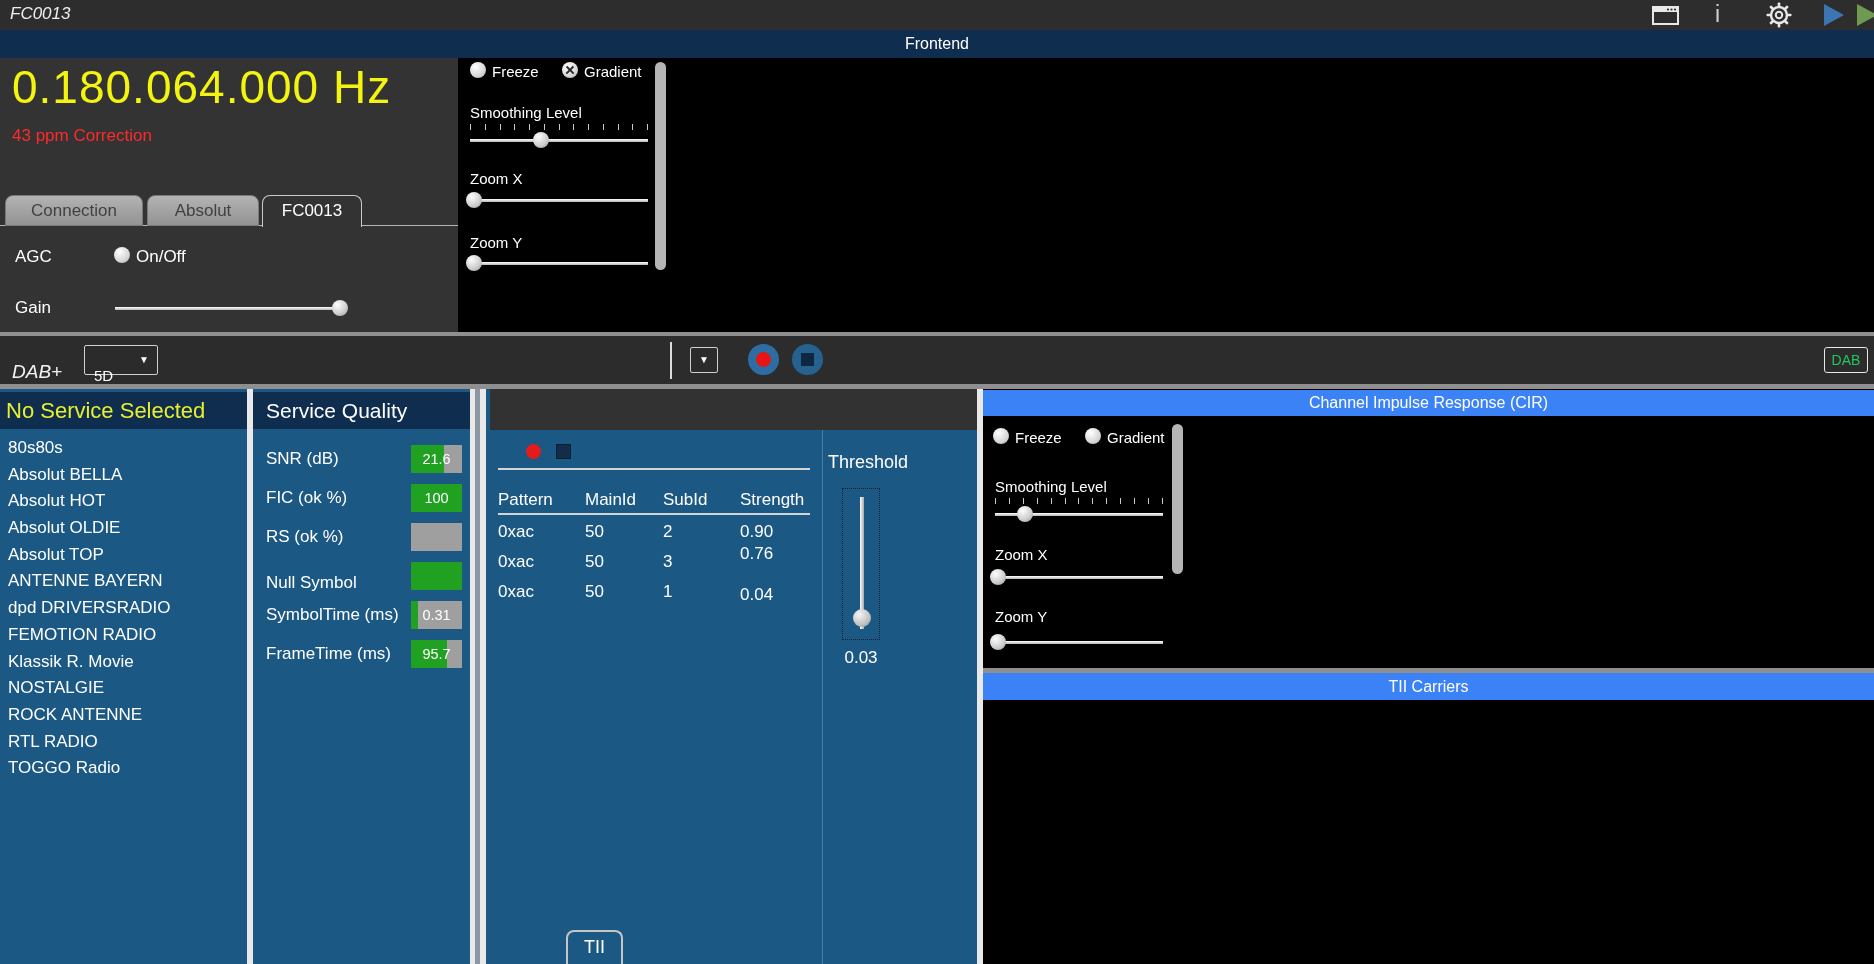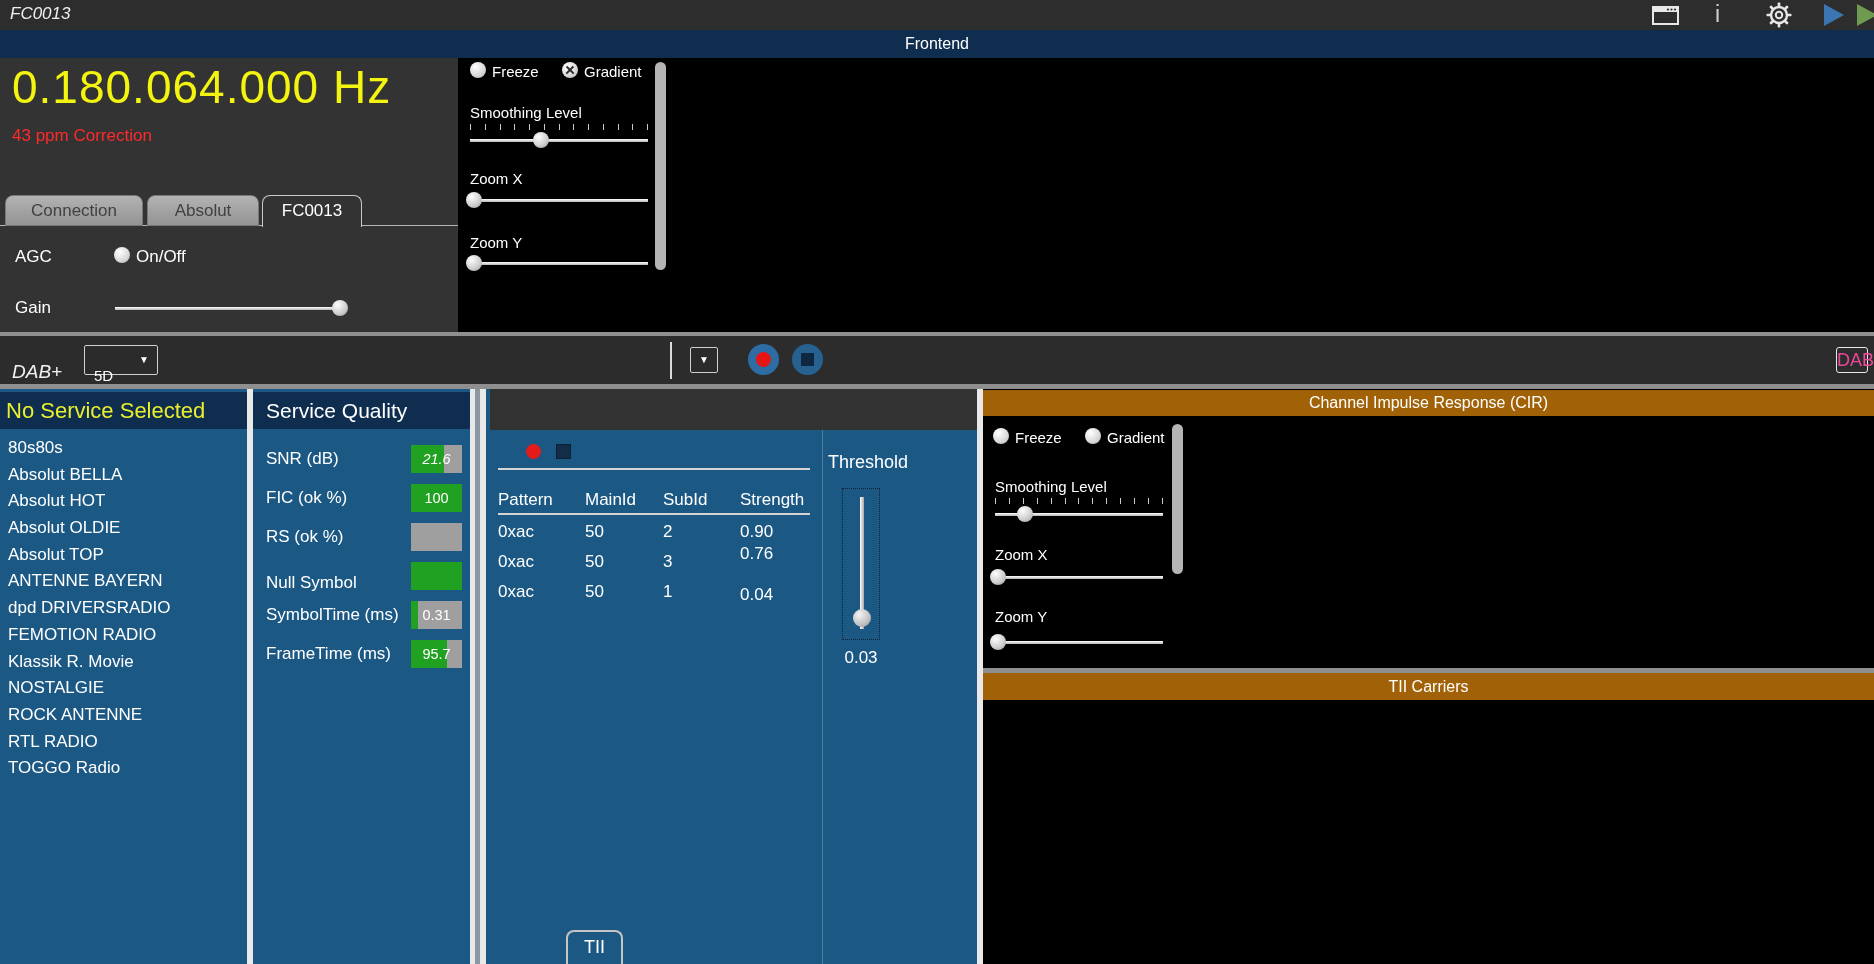--- a/index.html
+++ b/index.html
@@ -48,26 +48,26 @@
   #ch-select .val{position:absolute;left:9px;top:5px;margin-top:16px;}
   #ch-select .arr{position:absolute;right:8px;top:8px;font-size:10px;color:#fff;}
   #dab-status{position:absolute;left:170px;top:7px;width:496px;height:35px;background:#242424;overflow:hidden;}
   #dab-status .fill{position:absolute;left:0;top:0;height:100%;background:#168016;}
   #dab-status span{position:absolute;top:6px;font-size:17px;white-space:nowrap;}
   #dab-sep{position:absolute;left:670px;top:6px;width:2px;height:37px;background:#dcdcdc;}
   #mini-drop{position:absolute;left:690px;top:11px;width:28px;height:26px;border:1px solid #cfcfcf;border-radius:2px;background:#2b2b2b;color:#fff;text-align:center;font-size:10px;line-height:24px;}
   .rec-btn{position:absolute;top:8px;width:31px;height:31px;border-radius:50%;background:#2e6da3;}
   .rec-btn .dot{position:absolute;left:8px;top:8px;width:15px;height:15px;border-radius:50%;background:#e81515;}
   .rec-btn .sq{position:absolute;left:9px;top:9px;width:13px;height:13px;background:#0f2740;}
-  #dab-badge{position:absolute;right:6px;top:11px;width:32px;height:26px;border:1px solid #e8e8e8;border-radius:3px;color:#ec4899;font-size:18px;text-align:center;line-height:24px;}
+  #dab-badge{position:absolute;right:6px;top:11px;width:44px;height:26px;border:1px solid #e8e8e8;border-radius:3px;color:#22c55e;font-size:14px;text-align:center;line-height:24px;}
 
   
   #lower{position:absolute;left:0;top:389px;width:1874px;height:575px;z-index:10;}
   .vdiv{position:absolute;top:0;height:575px;background:#e9e9e9;}
-  .navy{background:#a16207;color:#fff;}
+  .navy{background:#3b82f6;color:#fff;}
   #stations{position:absolute;left:0;top:0;width:247px;height:575px;background:#1c5884;overflow:hidden;}
   #stations-header{position:absolute;left:0;top:3px;width:247px;height:37px;background:#0f2d4f;color:#e9ef2b;
     font-size:22px;line-height:37px;padding-left:6px;white-space:nowrap;overflow:hidden;}
   #station-list{position:absolute;left:0;top:46px;width:247px;}
   .station{height:26.7px;line-height:26.7px;color:#fff;font-size:17px;padding-left:8px;white-space:nowrap;}
 
   #quality{position:absolute;left:253px;top:0;width:246px;height:575px;background:#1c5884;}
   #quality-header{position:absolute;left:0;top:3px;width:217px;height:37px;background:#0f2d4f;color:#fff;font-size:21px;line-height:37px;padding-left:13px;}
   .qlabel{position:absolute;left:13px;color:#fff;font-size:17px;line-height:28px;white-space:nowrap;}
   .qbar{position:absolute;left:158px;width:51px;height:28px;background:#9f9f9f;}
@@ -413,21 +413,21 @@
           <div class="station">RTL RADIO</div>
           <div class="station">TOGGO Radio</div>
         </div>
     </div>
     <div class="vdiv" style="left:247px;width:6px"></div>
 
     <div id="quality">
       <div id="quality-header">Service Quality</div>
       <div id="quality-rows">
           <div class="qlabel" style="top: 56px;">SNR (dB)</div>
-          <div class="qbar" style="top: 56px; font-style: italic;">
+          <div class="qbar" style="top: 56px;">
             <div class="qfill" style="width: 64%;"></div>
             <div class="qval">21.6</div>
           </div>
           <div class="qlabel" style="top: 95px;">FIC (ok %)</div>
           <div class="qbar" style="top: 95px;">
             <div class="qfill" style="width: 100%;"></div>
             <div class="qval">100</div>
           </div>
           <div class="qlabel" style="top: 134px;">RS (ok %)</div>
           <div class="qbar" style="top: 134px;">

